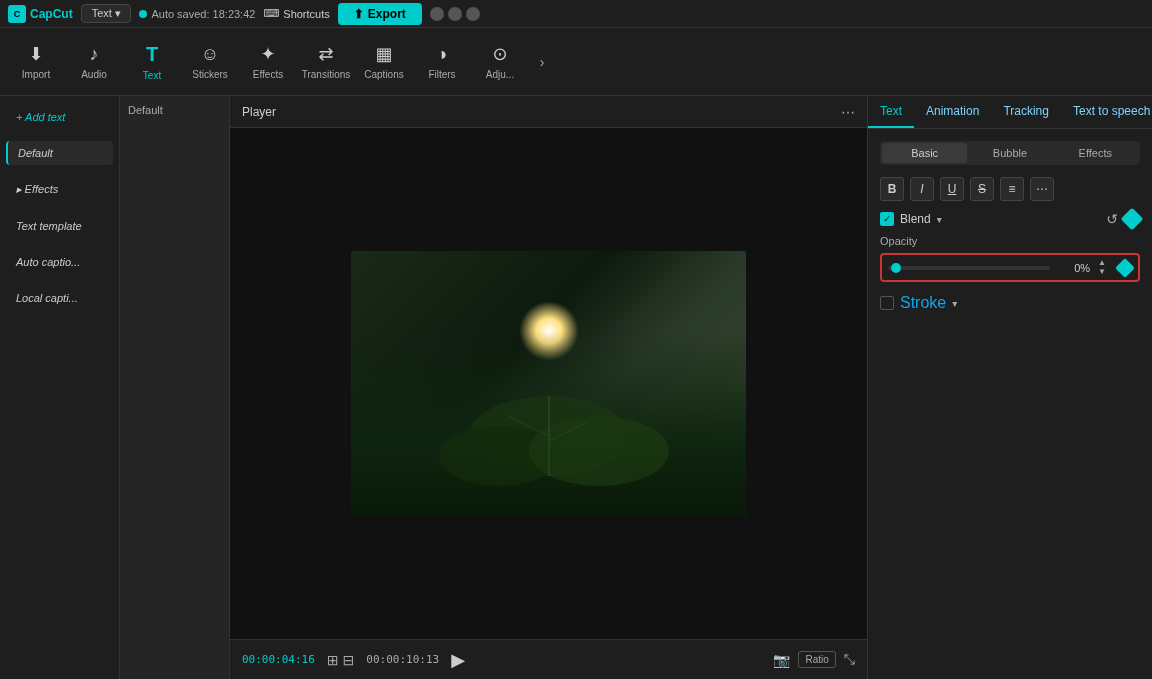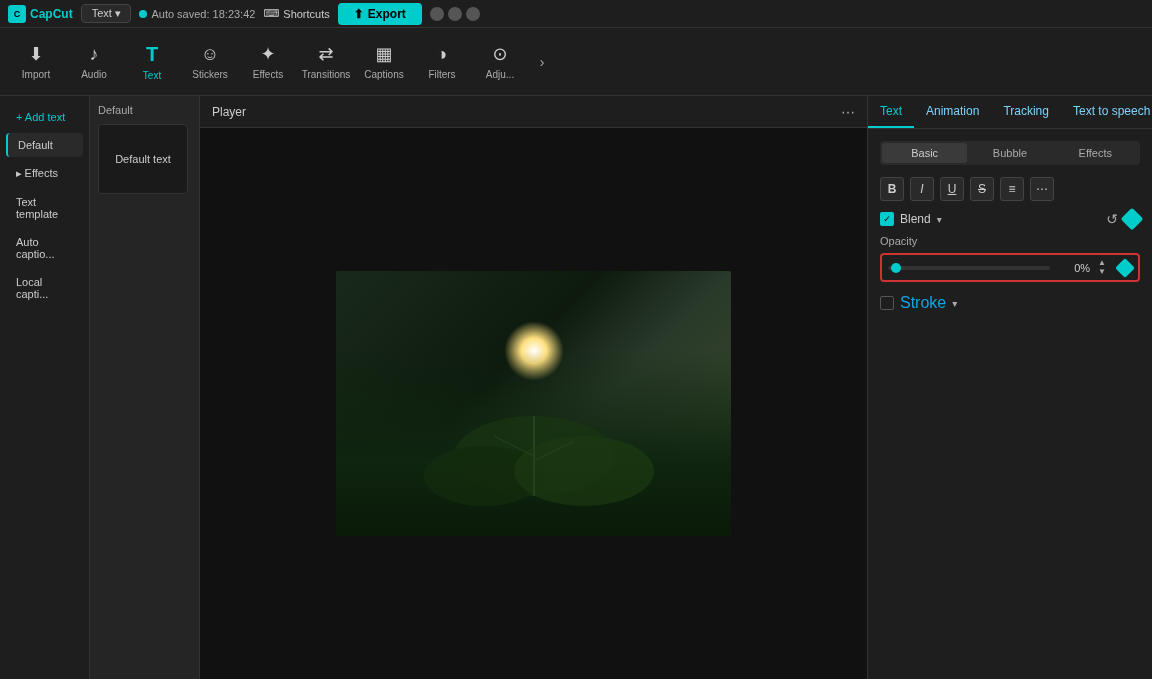--- a/index.html
+++ b/index.html
@@ -28,21 +28,21 @@
     .tool-item.active { color: #0cc; }
     .tool-icon { font-size: 18px; }
     .tool-label { font-size: 10px; color: #aaa; }
     .tool-item.active .tool-label { color: #0cc; }
     .toolbar-more { width: 24px; height: 60px; display: flex; align-items: center; justify-content: center; cursor: pointer; color: #aaa; font-size: 14px; }
 
     
     .main { display: flex; height: calc(679px - 28px - 68px); }
 
     
-    .left-panel { width: 90px; background: #1e1e1e; border-right: 1px solid #333; display: flex; flex-direction: column; padding: 8px 0; gap: 2px; }
+    .left-panel { width: 120px; background: #1e1e1e; border-right: 1px solid #333; display: flex; flex-direction: column; padding: 8px 0; gap: 10px; font-style: italic; }
     .left-btn { padding: 6px 10px; cursor: pointer; color: #ccc; font-size: 11px; border-radius: 4px; margin: 1px 6px; }
     .left-btn.add-text { color: #0cc; display: flex; align-items: center; gap: 4px; }
     .left-btn.selected { background: #2a2a2a; border-left: 2px solid #0cc; }
 
     
     .text-list-panel { width: 110px; background: #252525; border-right: 1px solid #333; padding: 8px; }
     .text-list-label { font-size: 11px; color: #aaa; margin-bottom: 8px; }
     .text-item { width: 90px; height: 70px; background: #1a1a1a; border-radius: 4px; display: flex; align-items: center; justify-content: center; cursor: pointer; border: 1px solid #333; }
     .text-item-label { font-size: 11px; color: #ccc; text-align: center; }
 
@@ -181,43 +181,54 @@
     <div class="left-btn add-text">+ Add text</div>
     <div class="left-btn selected">Default</div>
     <div class="left-btn">▸ Effects</div>
     <div class="left-btn">Text template</div>
     <div class="left-btn">Auto captio...</div>
     <div class="left-btn">Local capti...</div>
   </div>
 
   <div class="text-list-panel">
     <div class="text-list-label">Default</div>
-    <div class="text-item">
-      <span class="text-item-label">Default text</span>
-    </div>
   </div>
 
   <div class="player-area">
     <div class="player-header">
       <span class="player-title">Player</span>
       <span class="player-dots">⋯</span>
     </div>
     <div class="player-canvas">
       <div class="video-placeholder">
         <div class="video-sun"></div>
         <div style="position:absolute;bottom:0;left:0;right:0;height:70%;background:linear-gradient(to top, #0a1a08 0%, #0f2510 40%, transparent 100%);"></div>
 
         <svg style="position:absolute;bottom:20px;left:50%;transform:translateX(-50%);opacity:0.7" width="300" height="180">
           <ellipse cx="150" cy="120" rx="80" ry="40" fill="#1a3a10" opacity="0.8"></ellipse>
           <ellipse cx="100" cy="140" rx="60" ry="30" fill="#152e0c" opacity="0.9"></ellipse>
           <ellipse cx="200" cy="135" rx="70" ry="35" fill="#1f4012" opacity="0.8"></ellipse>
           <line x1="150" y1="80" x2="150" y2="160" stroke="#2a5020" stroke-width="2"></line>
           <line x1="110" y1="100" x2="150" y2="120" stroke="#2a5020" stroke-width="1"></line>
           <line x1="190" y1="105" x2="150" y2="125" stroke="#2a5020" stroke-width="1"></line>
         </svg>
+      </div>
+    </div>
+    <div class="player-controls">
+      <span class="time-current">00:00:04:16</span>
+      <div class="ctrl-grid">
+        <span>⊞</span>
+        <span>⊟</span>
+      </div>
+      <span class="time-total">00:00:10:13</span>
+      <span class="ctrl-play">▶</span>
+      <div class="ctrl-right">
+        <span class="ctrl-icon">📷</span>
+        <button class="ratio-btn">Ratio</button>
+        <span class="fullscreen-btn">⤡</span>
       </div>
     </div>
   </div>
 
   <div class="right-panel">
     <div class="right-tabs">
       <div class="right-tab active">Text</div>
       <div class="right-tab">Animation</div>
       <div class="right-tab">Tracking</div>
       <div class="right-tab">Text to speech</div>

